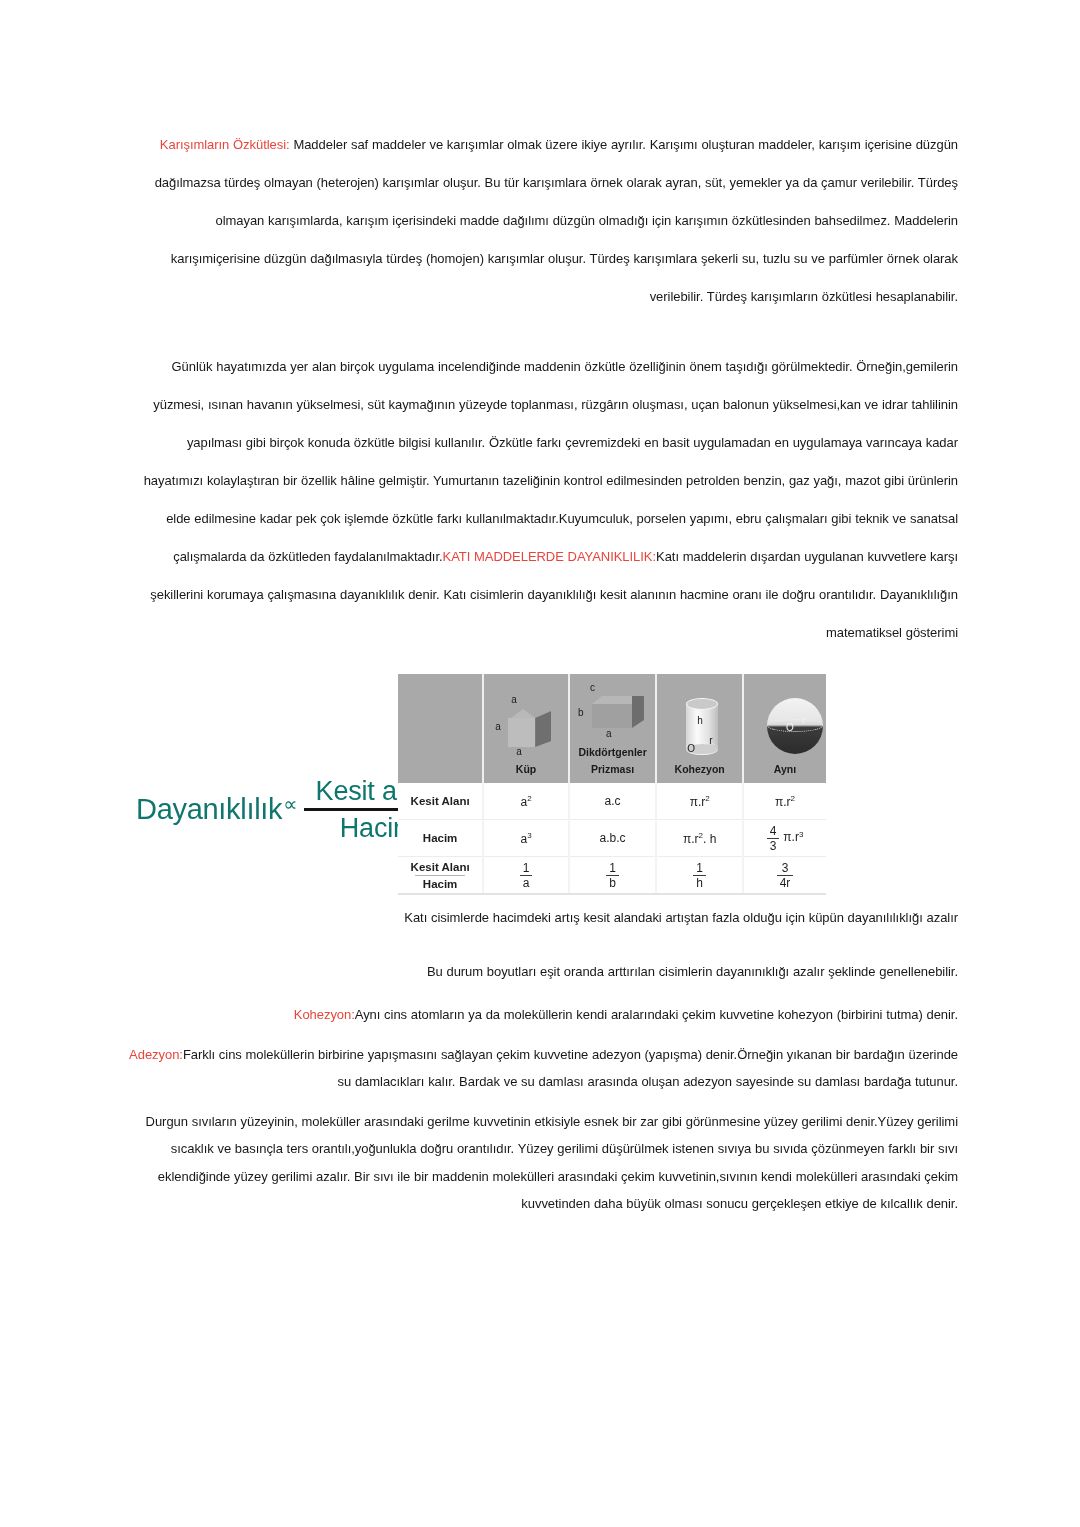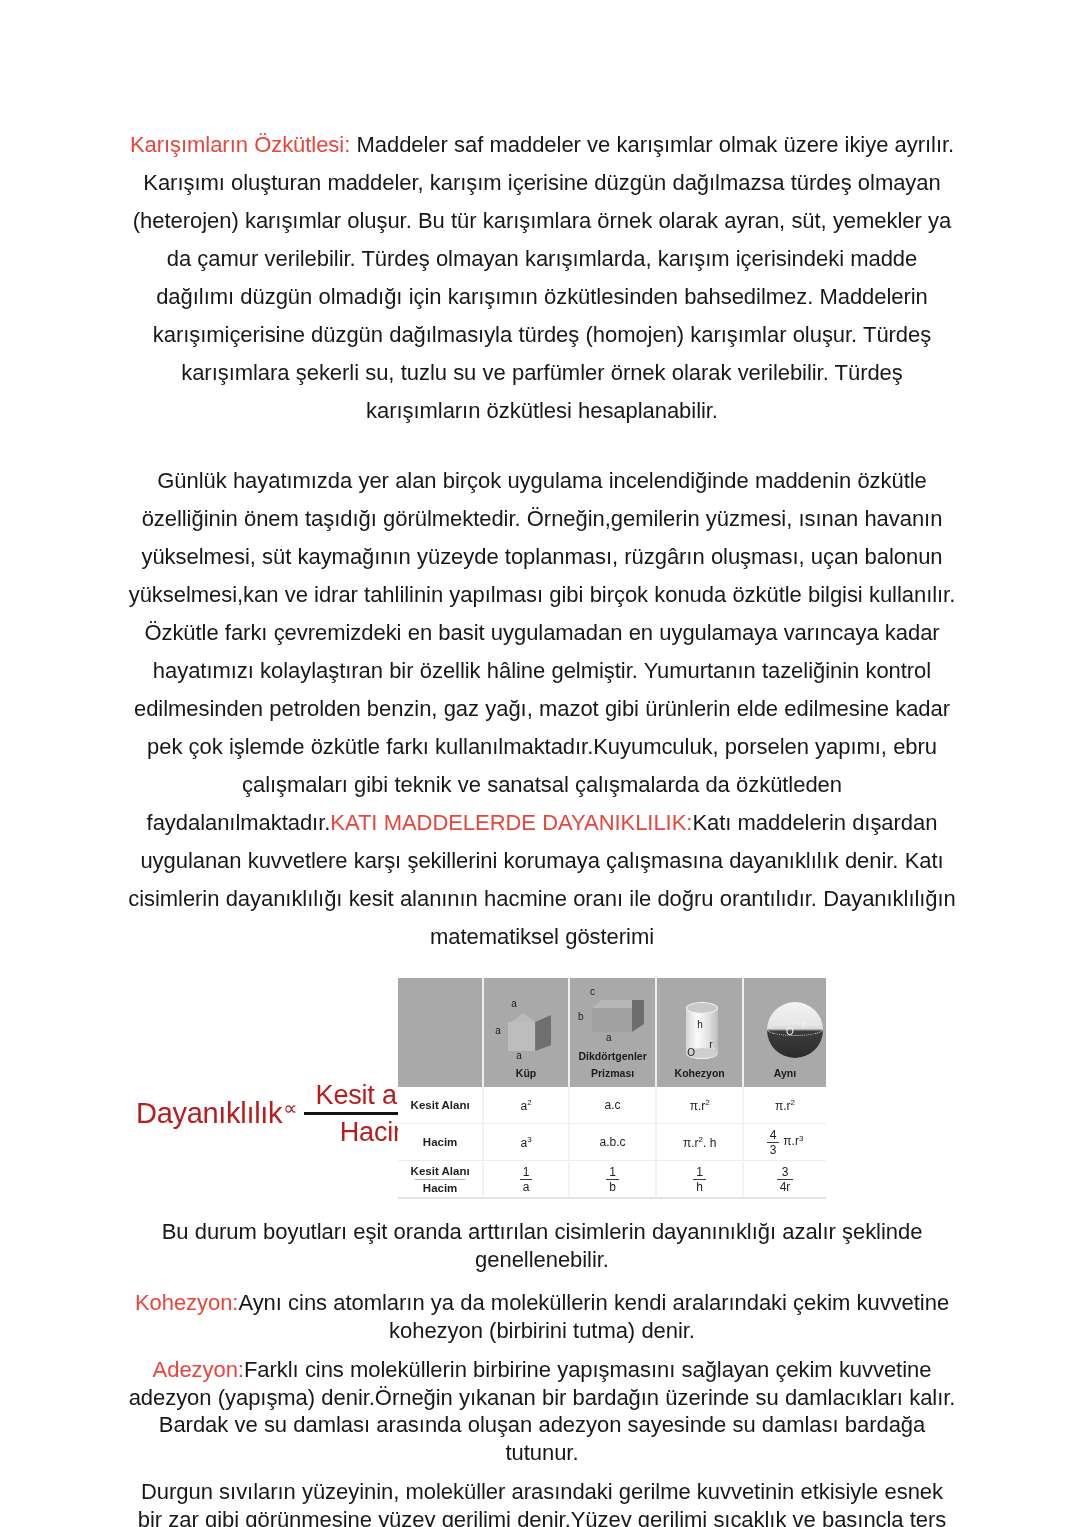--- a/index.html
+++ b/index.html
@@ -16,23 +16,23 @@
   }
   .page {
     position: relative;
     width: 1080px;
     height: 1527px;
     background: #ffffff;
     box-sizing: border-box;
     padding: 126px 122px 0 126px;
   }
   .para {
-    font-size: 22px;
+    font-size: 13px;
     line-height: 38px;
-    text-align: center;
+    text-align: right;
     margin: 0 0 14px 0;
     letter-spacing: -0.05px;
     word-spacing: 0.2px;
   }
   .para.tight {
     line-height: 27.5px;
     margin-bottom: 16px;
   }
   .para.tight2 {
     line-height: 27.5px;
@@ -50,21 +50,21 @@
     height: 232px;
     margin: 14px 0 6px 0;
   }
   .formula {
     position: absolute;
     left: 10px;
     top: 108px;
     display: flex;
     align-items: center;
     font-size: 28px;
-    color: #b91c1c;
+    color: #0f766e;
     white-space: nowrap;
   }
   .formula .lhs {
     font-size: 29px;
     letter-spacing: -0.3px;
   }
   .formula .prop {
     font-size: 20px;
     margin: -12px 1px 0 1px;
     font-style: normal;
@@ -414,20 +414,23 @@
             <span class="mn">3</span>
             <span class="mbar"></span>
             <span class="md">4r</span>
           </span>
         </td>
       </tr>
     </tbody>
       </table>
   </div>
 
+  <p class="para tight">
+    <span>Katı cisimlerde hacimdeki artış kesit alandaki artıştan fazla olduğu için küpün dayanılılıklığı azalır</span>
+  </p>
 
   <div class="block-gap-2"></div>
 
   <p class="para tight">
     <span>Bu  durum boyutları eşit oranda arttırılan cisimlerin dayanınıklığı azalır şeklinde genellenebilir.</span>
   </p>
 
   <p class="para tight2">
     <span class="red">Kohezyon:</span><span>Aynı cins atomların ya da moleküllerin kendi aralarındaki çekim kuvvetine kohezyon (birbirini tutma) denir.</span>
   </p>

